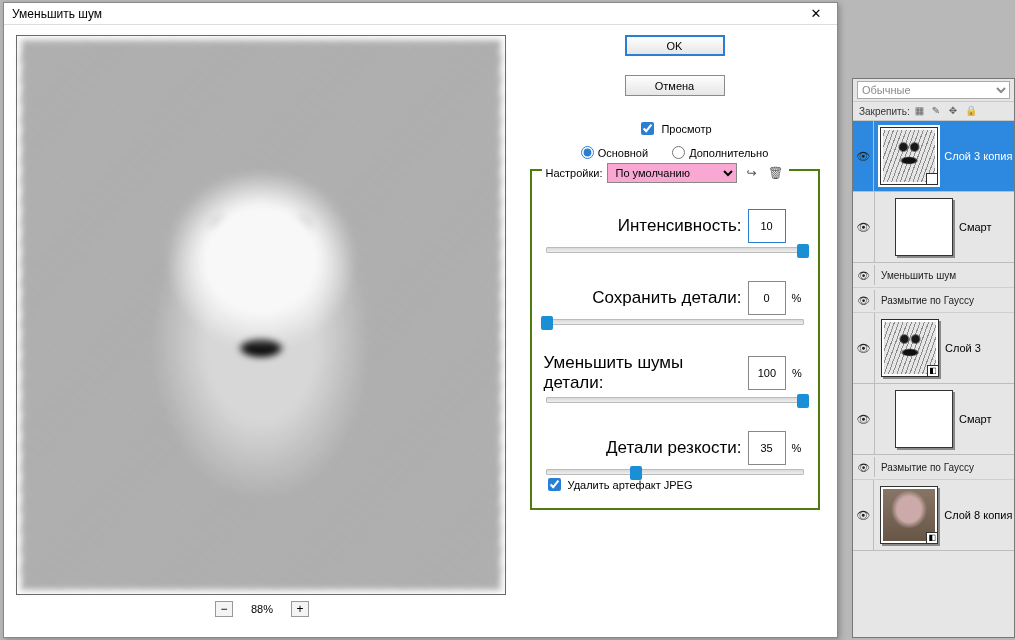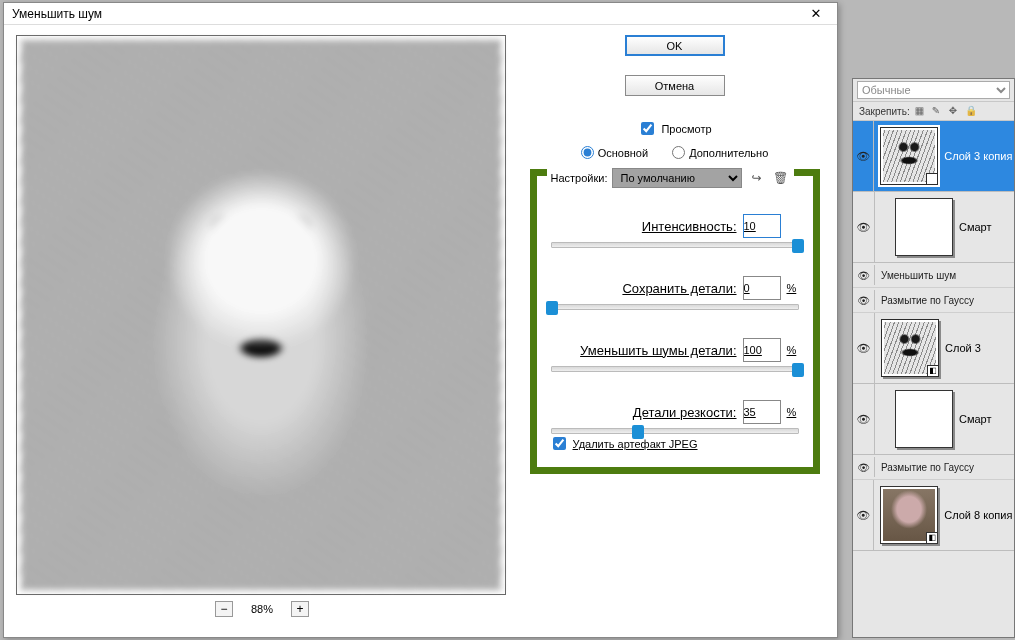--- a/index.html
+++ b/index.html
@@ -88,53 +88,52 @@
     margin-bottom: 19px;
   }
   .btn.primary { border: 2px solid #2a7fd4; }
   .chk-row { display: flex; align-items: center; gap: 4px; margin: 4px 0 8px; }
   .chk { width: 13px; height: 13px; accent-color: #2a7fd4; }
   .radio-row { display: flex; gap: 24px; margin-bottom: 10px; }
   .radio-row label { display: flex; align-items: center; gap: 4px; cursor: pointer; }
   input[type=radio] { accent-color: #2a7fd4; margin:0; }
 
   .group {
-    border: 7px solid #4d7c0f;
+    border: 2px solid #4d7c0f;
     width: 290px;
     padding: 10px 12px 14px;
     position: relative;
-    text-decoration: underline;
   }
   .group-legend {
     position: absolute; top: -8px; left: 10px;
     background: #fff; padding: 0 4px;
     display: flex; align-items: center; gap: 4px;
   }
   .select {
     height: 20px; font-size: 11px;
-    border: 1px solid #888; background: #a3a3a3;
+    border: 1px solid #888; background: #f9a8d4;
     width: 130px; padding: 0 4px;
   }
   .icon-btn {
     width: 18px; height: 18px;
     display: inline-flex; align-items: center; justify-content: center;
     cursor: pointer; font-size: 12px; color: #555;
     margin-left: 2px;
   }
   .param { margin-top: 28px; }
   .param + .param { }
   .param-row {
     display: flex; align-items: center; justify-content: flex-end;
     gap: 6px; margin-bottom: 4px;
   }
-  .param-label { font-size: 13px; }
+  .param-label { font-size: 17px; }
   .num {
-    width: 38px; height: 24px;
+    width: 38px; height: 34px;
     border: 1px solid #2a7fd4;
-    text-align: left; font-size: 11px;
+    text-align: center; font-size: 11px;
     padding: 0;
   }
   .num.plain { border: 1px solid #888; }
   .pct { width: 14px; text-align: left; font-size: 11px; }
   .slider-track {
     position: relative; height: 6px;
     background: linear-gradient(#d9d9d9,#eee);
     border: 1px solid #bbb;
     border-radius: 1px;
     margin: 0 2px;

